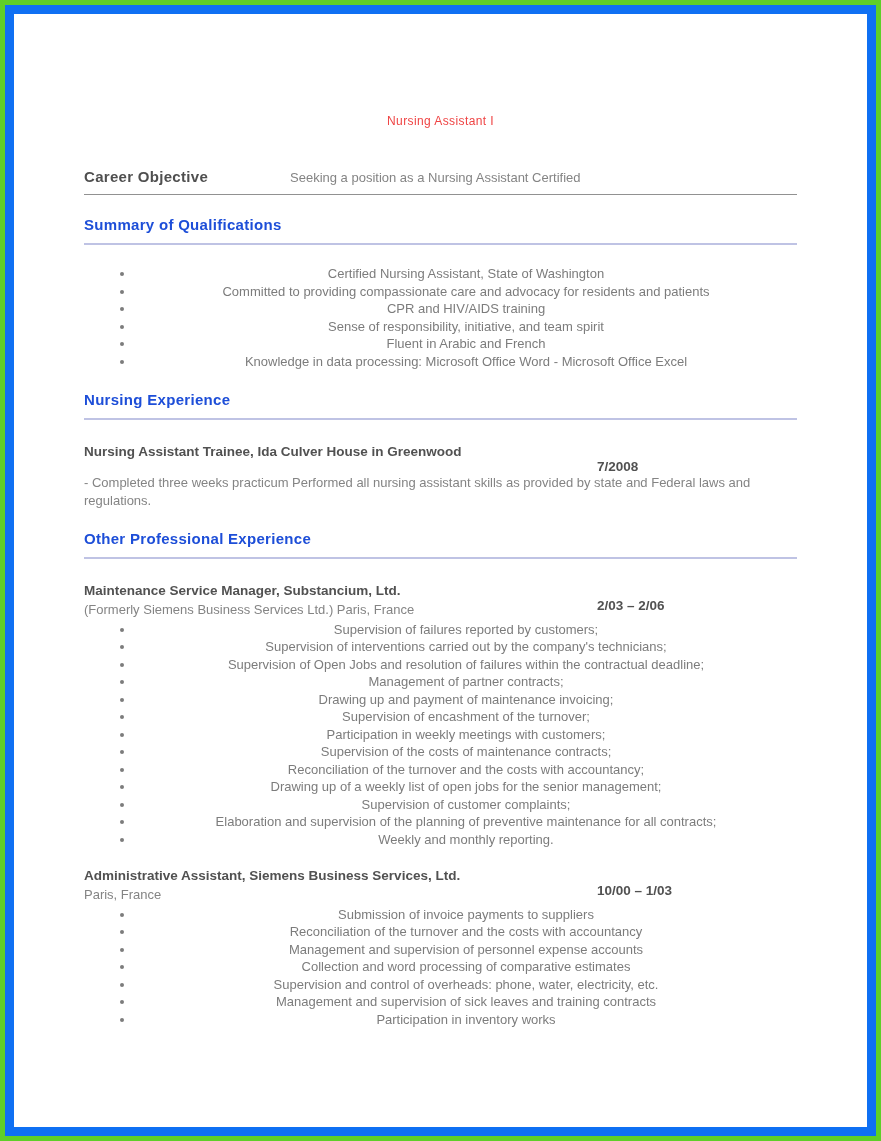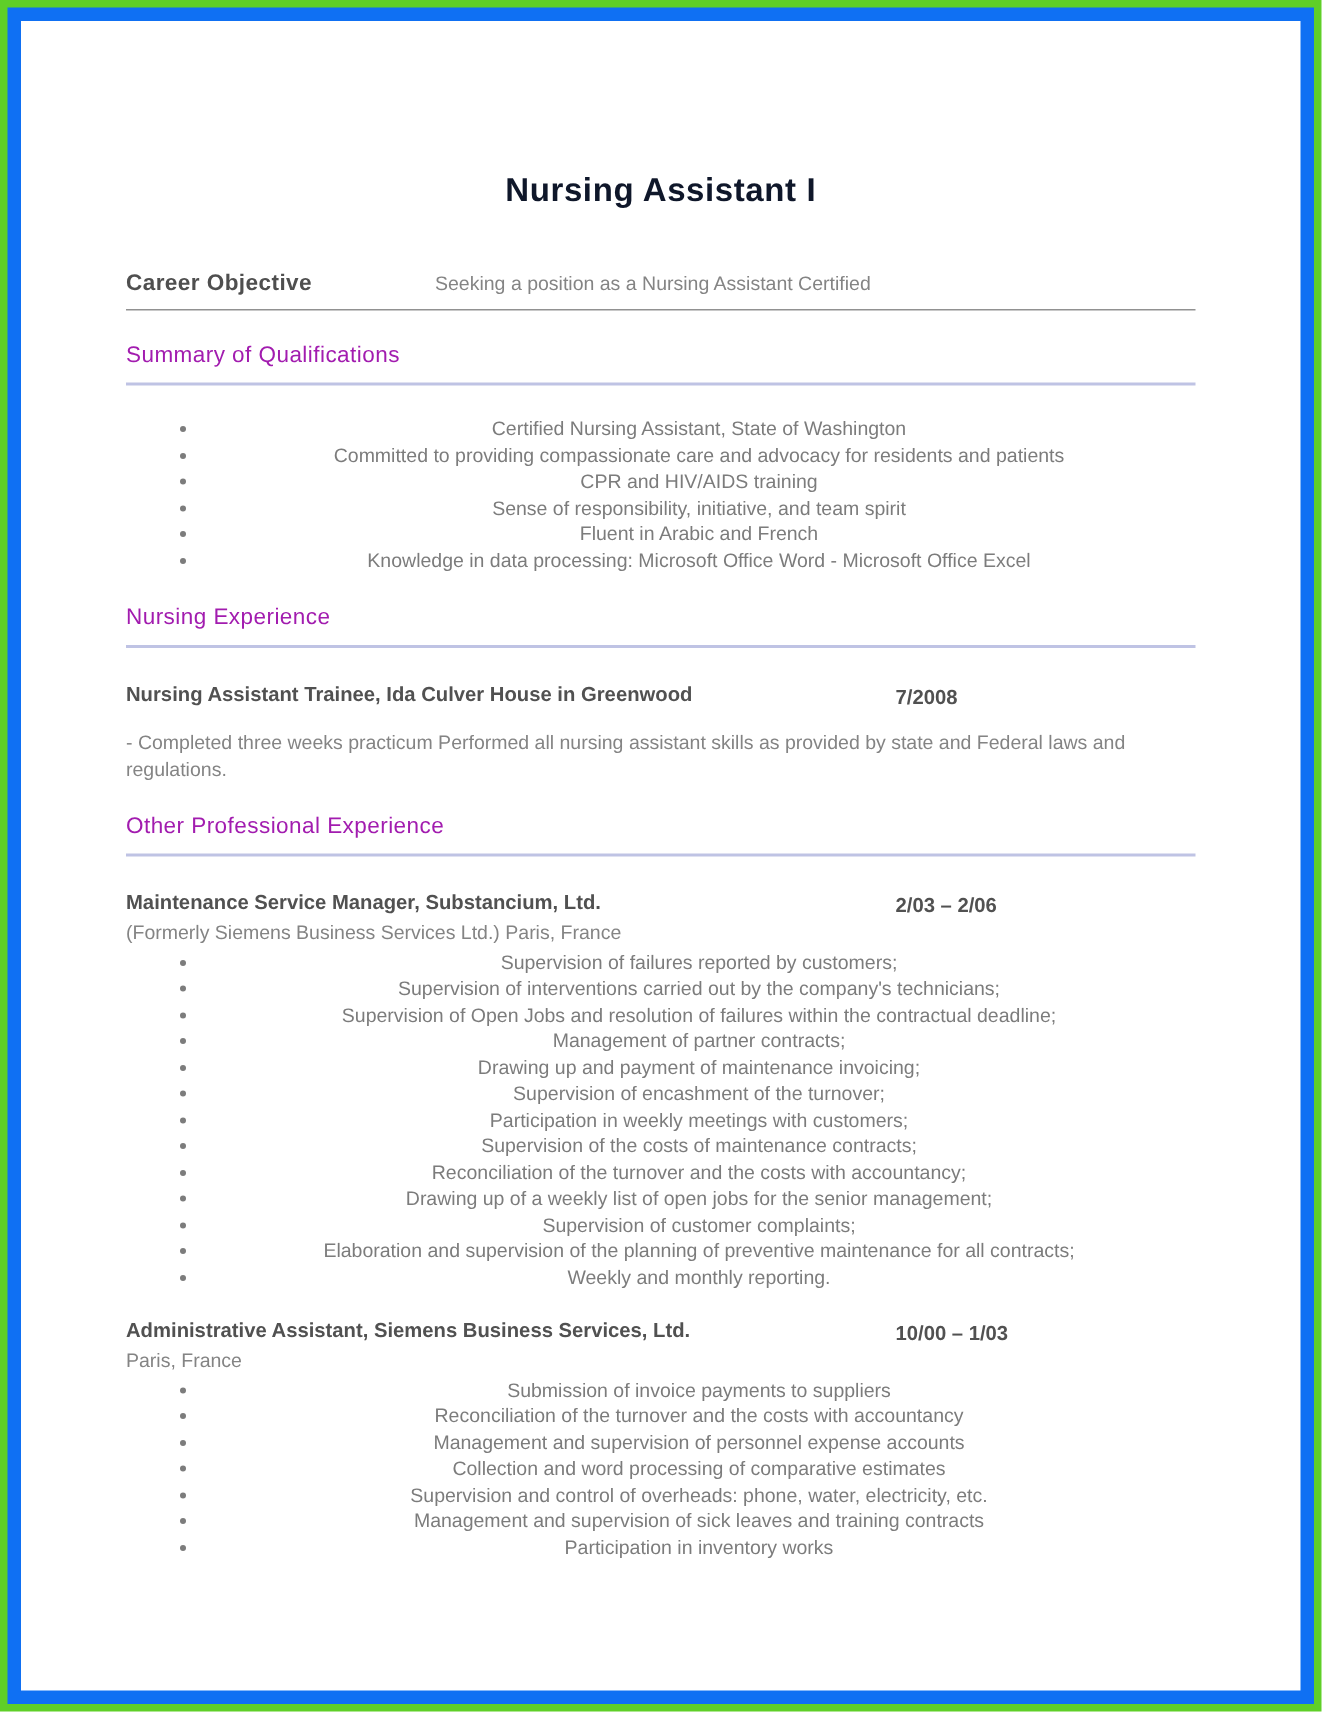--- a/index.html
+++ b/index.html
@@ -23,23 +23,23 @@
   .page-content {
     width: 100%; height: 100%;
     background: #ffffff;
     padding: 100px 70px 0 70px;
     overflow: hidden;
     position: relative;
   }
   
   .doc-title {
     text-align: center;
-    font-size: 22px;
-    font-weight: bold;
-    color: #0f172a;
+    font-size: 12px;
+    font-weight: normal;
+    color: #ef4444;
     letter-spacing: 0.4px;
   }
   .contact-line {
     text-align: center;
     font-size: 13px;
     color: #8A8A8A;
     margin-top: 4px;
   }
   .contact-line span { margin: 0 11px; }
   
@@ -62,22 +62,22 @@
     font-size: 13px;
     color: #848484;
     text-align: right;
   }
   
   .section {
     margin-top: 21px;
   }
   .section-heading {
     font-size: 15px;
-    font-weight: normal;
-    color: #a21caf;
+    font-weight: bold;
+    color: #1d4ed8;
     letter-spacing: 0.3px;
     padding-bottom: 10px;
     border-bottom: 2px solid #BFC3E4;
   }
   
   ul.bullets {
     list-style: disc outside;
     margin-top: 20px;
     padding-left: 51px;
     color: #7C7C7C;
@@ -94,21 +94,21 @@
   .job-title-row { position: relative; }
   .job-title {
     font-size: 13.5px;
     font-weight: bold;
     color: #515151;
     display: inline-block;
   }
   .job-date {
     position: absolute;
     left: 513px;
-    top: 3px;
+    top: 17px;
     font-size: 13.5px;
     font-weight: bold;
     color: #515151;
     white-space: nowrap;
   }
   .job-subtitle {
     font-size: 13px;
     color: #848484;
     line-height: 17.5px;
     margin-top: 2px;

